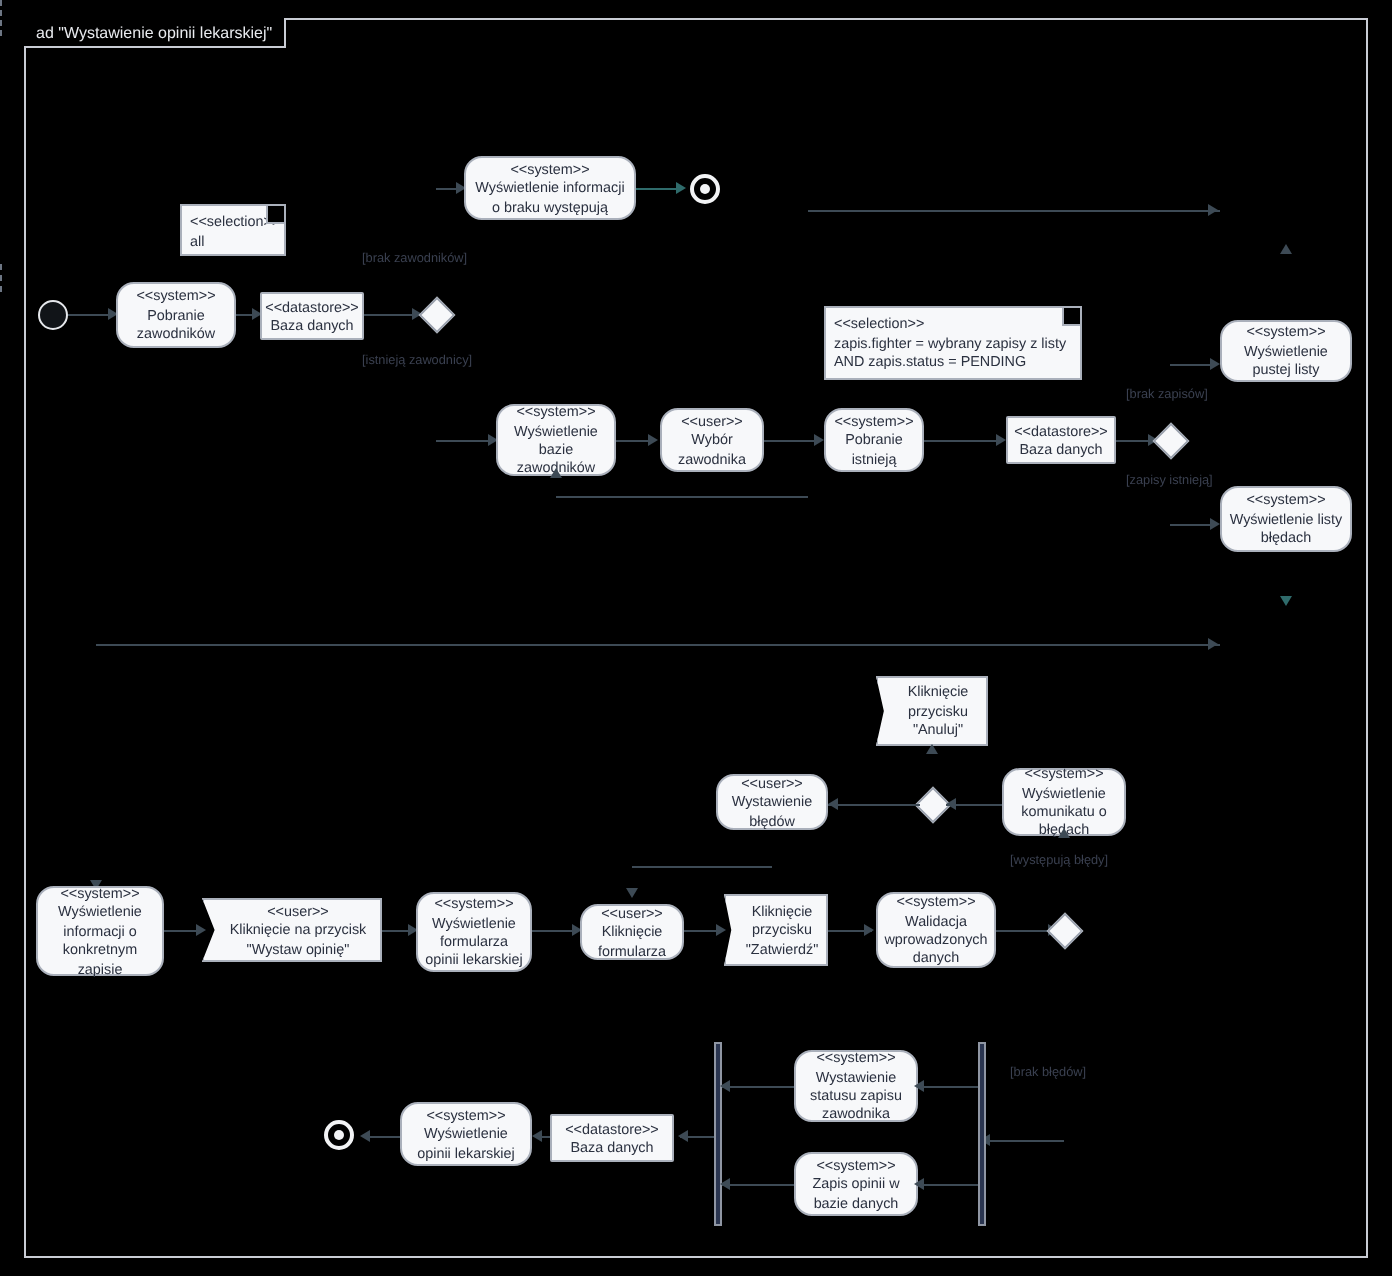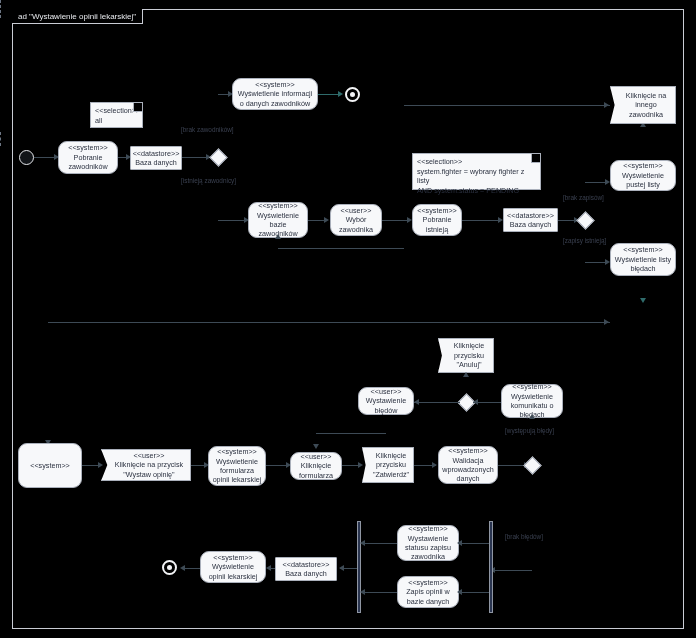--- a/index.html
+++ b/index.html
@@ -106,21 +106,21 @@
   <div class="ah r" style="left:206px;top:154px;"></div>
   <div class="dia" style="left:212px;top:151px;"></div>
 
   <div class="lnv" style="left:218px;top:94px;height:57px;"></div>
   <div class="ln lnh" style="left:218px;top:94px;width:12px;"></div>
   <div class="ah r" style="left:228px;top:91px;"></div>
   <div class="guard" style="left:181px;top:126px;">[brak zawodników]</div>
 
   <div class="node" style="left:232px;top:78px;width:86px;height:32px;">
     <span class="st">&lt;&lt;system&gt;&gt;</span>
-    <span class="lb">Wyświetlenie informacji o danych zawodników</span>
+    <span class="lb">Wyświetlenie informacji o braku występują</span>
   </div>
 
   <div class="ln lnh tl" style="left:318px;top:94px;width:22px;"></div>
   <div class="ah r tl" style="left:338px;top:91px;"></div>
   <div class="final" style="left:345px;top:87px;"></div>
 
   <div class="lnv" style="left:218px;top:163px;height:57px;"></div>
   <div class="ln lnh" style="left:218px;top:220px;width:28px;"></div>
   <div class="ah r" style="left:244px;top:217px;"></div>
   <div class="guard" style="left:181px;top:177px;">[istnieją zawodnicy]</div>
@@ -150,45 +150,42 @@
   <div class="ah r" style="left:498px;top:217px;"></div>
 
   <div class="dstore" style="left:503px;top:208px;width:55px;height:24px;">
     <span class="st">&lt;&lt;datastore&gt;&gt;</span>
     <span class="lb">Baza danych</span>
   </div>
 
   <div class="note" style="left:412px;top:153px;width:129px;height:37px;">
     <div class="fold"></div>
     <div>&lt;&lt;selection&gt;&gt;</div>
-    <div>system.fighter = wybrany fighter z listy</div>
-    <div>AND system.status = PENDING</div>
+    <div>zapis.fighter = wybrany zapisy z listy</div>
+    <div>AND zapis.status = PENDING</div>
   </div>
   <div class="lnv dash" style="left:487px;top:190px;height:14px;"></div>
 
   <div class="ln lnh" style="left:558px;top:220px;width:18px;"></div>
   <div class="ah r" style="left:574px;top:217px;"></div>
   <div class="dia" style="left:579px;top:214px;"></div>
 
   <div class="guard" style="left:563px;top:194px;">[brak zapisów]</div>
   <div class="lnv" style="left:585px;top:182px;height:32px;"></div>
   <div class="ln lnh" style="left:585px;top:182px;width:22px;"></div>
   <div class="ah r" style="left:605px;top:179px;"></div>
 
   <div class="node" style="left:610px;top:160px;width:66px;height:31px;">
     <span class="st">&lt;&lt;system&gt;&gt;</span>
     <span class="lb">Wyświetlenie pustej listy</span>
   </div>
 
   <div class="lnv" style="left:643px;top:126px;height:34px;"></div>
   <div class="ah u" style="left:640px;top:122px;"></div>
 
-  <div class="pent" style="left:610px;top:86px;width:66px;height:38px;">
-    <span class="lb">Kliknięcie na innego zawodnika</span>
-  </div>
 
   <div class="ln lnh" style="left:404px;top:105px;width:206px;"></div>
   <div class="ah r" style="left:604px;top:102px;"></div>
   <div class="lnv" style="left:404px;top:105px;height:143px;"></div>
   <div class="ln lnh" style="left:278px;top:248px;width:126px;"></div>
   <div class="lnv" style="left:278px;top:238px;height:10px;"></div>
   <div class="ah u" style="left:275px;top:234px;"></div>
 
   <div class="guard" style="left:563px;top:237px;">[zapisy istnieją]</div>
   <div class="lnv" style="left:585px;top:226px;height:36px;"></div>
@@ -235,20 +232,21 @@
   <div class="ah u" style="left:529px;top:414px;"></div>
   <div class="guard" style="left:505px;top:427px;">[występują błędy]</div>
 
   <div class="lnv" style="left:386px;top:415px;height:18px;"></div>
   <div class="ln lnh" style="left:316px;top:433px;width:70px;"></div>
   <div class="lnv" style="left:316px;top:433px;height:13px;"></div>
   <div class="ah d" style="left:313px;top:444px;"></div>
 
   <div class="node" style="left:18px;top:443px;width:64px;height:45px;">
     <span class="st">&lt;&lt;system&gt;&gt;</span>
+    <span class="lb">Wyświetlenie informacji o konkretnym zapisie</span>
   </div>
 
   <div class="ln lnh" style="left:82px;top:465px;width:18px;"></div>
   <div class="ah r" style="left:98px;top:462px;"></div>
 
   <div class="pent" style="left:101px;top:449px;width:90px;height:32px;">
     <span class="st">&lt;&lt;user&gt;&gt;</span>
     <span class="lb">Kliknięcie na przycisk "Wystaw opinię"</span>
   </div>
 

